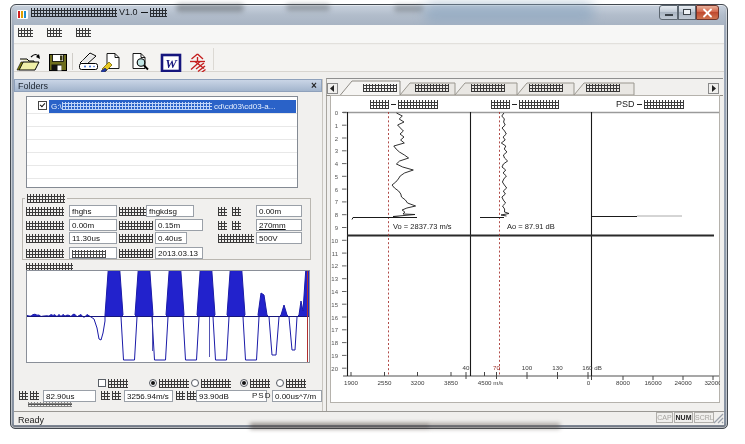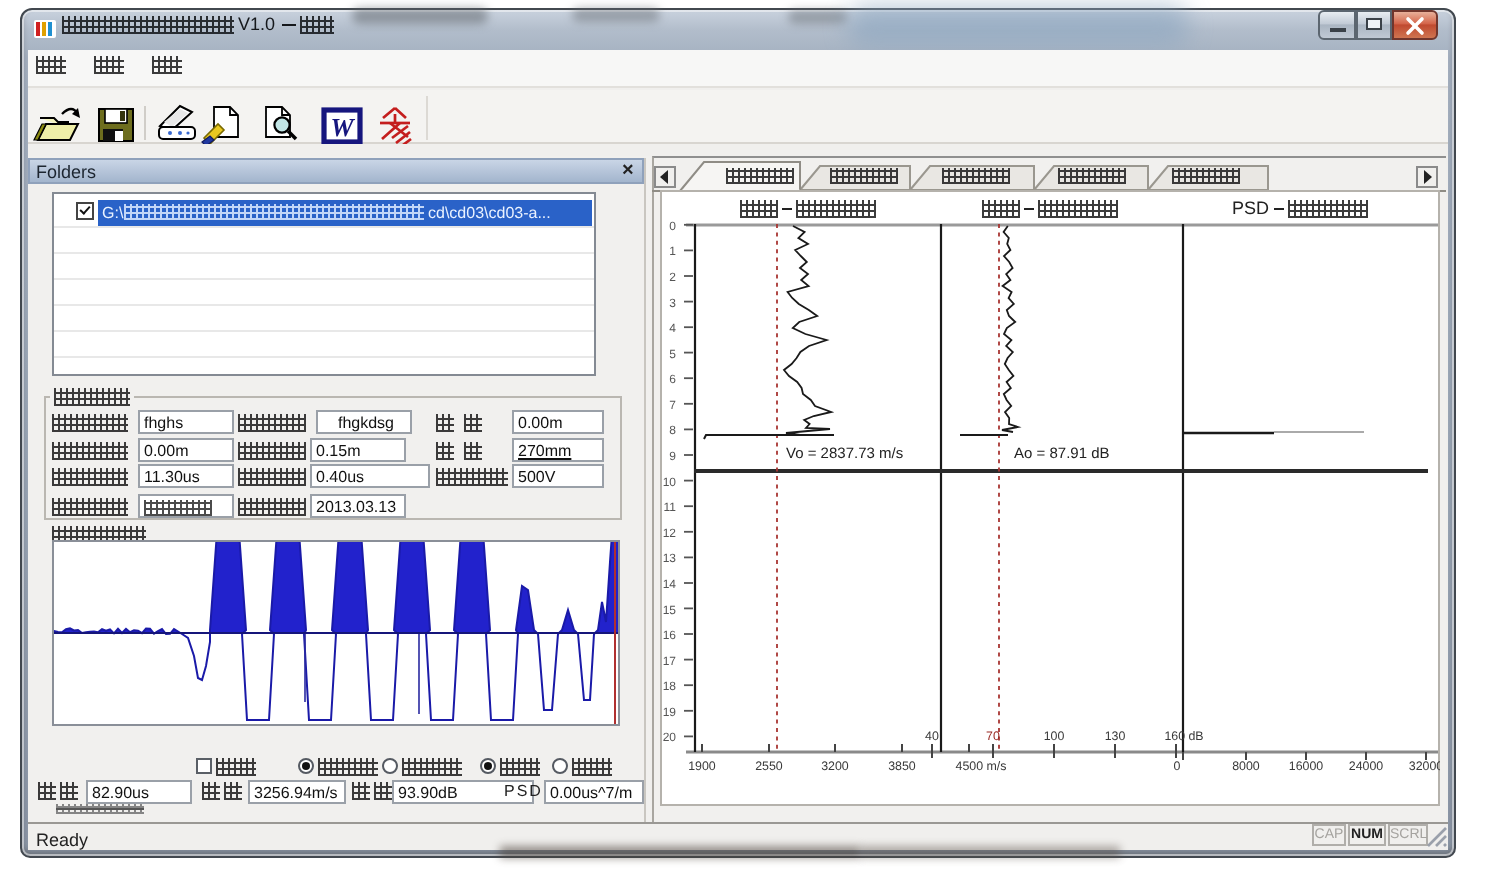--- a/index.html
+++ b/index.html
@@ -128,37 +128,37 @@
 <div style="left:27px;top:178px;width:270px;height:1px;background:#e8e8e8;"></div>
 
 <div style="left:22px;top:198px;width:289px;height:62px;border:1px solid #bab7b1;"></div>
 <div style="left:25px;top:193px;width:42px;height:10px;background:#f1f0ee;"></div>
 <div class="z" style="left:27px;top:194px;width:38px;height:9px;color:#222;"></div>
 <div id="params">
 
 <div class="z" style="left:26px;top:207px;width:38px;height:9px;color:#222;"></div>
 <div class="inp" style="left:69px;top:205px;width:48px;">fhghs</div>
 <div class="z" style="left:119px;top:207px;width:34px;height:9px;color:#222;"></div>
-<div class="inp" style="left:158px;top:205px;width:48px;text-align:center;">fhgkdsg</div>
+<div class="inp" style="left:146px;top:205px;width:48px;">fhgkdsg</div>
 <div class="z" style="left:218px;top:207px;width:9px;height:9px;color:#222;"></div>
 <div class="z" style="left:232px;top:207px;width:9px;height:9px;color:#222;"></div>
 <div class="inp" style="left:256px;top:205px;width:46px;">0.00m</div>
 
 <div class="z" style="left:26px;top:220.5px;width:38px;height:9px;color:#222;"></div>
 <div class="inp" style="left:69px;top:218.5px;width:48px;">0.00m</div>
 <div class="z" style="left:119px;top:220.5px;width:34px;height:9px;color:#222;"></div>
 <div class="inp" style="left:155px;top:218.5px;width:48px;">0.15m</div>
 <div class="z" style="left:218px;top:220.5px;width:9px;height:9px;color:#222;"></div>
 <div class="z" style="left:232px;top:220.5px;width:9px;height:9px;color:#222;"></div>
 <div class="inp" style="left:256px;top:218.5px;width:46px;text-decoration:underline;">270mm</div>
 
 <div class="z" style="left:26px;top:234px;width:38px;height:9px;color:#222;"></div>
 <div class="inp" style="left:69px;top:232px;width:48px;">11.30us</div>
 <div class="z" style="left:119px;top:234px;width:34px;height:9px;color:#222;"></div>
-<div class="inp" style="left:155px;top:232px;width:60px;">0.40us</div>
+<div class="inp" style="left:155px;top:232px;width:32px;">0.40us</div>
 <div class="z" style="left:218px;top:234px;width:36px;height:9px;color:#222;"></div>
 <div class="inp" style="left:256px;top:232px;width:46px;">500V</div>
 
 <div class="z" style="left:26px;top:249px;width:38px;height:9px;color:#222;"></div>
 <div class="inp" style="left:69px;top:247px;width:48px;">
         <span class="z" style="left:2px;top:2px;width:34px;height:8px;color:#333;"></span>
       </div>
 <div class="z" style="left:119px;top:249px;width:34px;height:9px;color:#222;"></div>
 <div class="inp" style="left:155px;top:247px;width:48px;">2013.03.13</div>
 </div>

